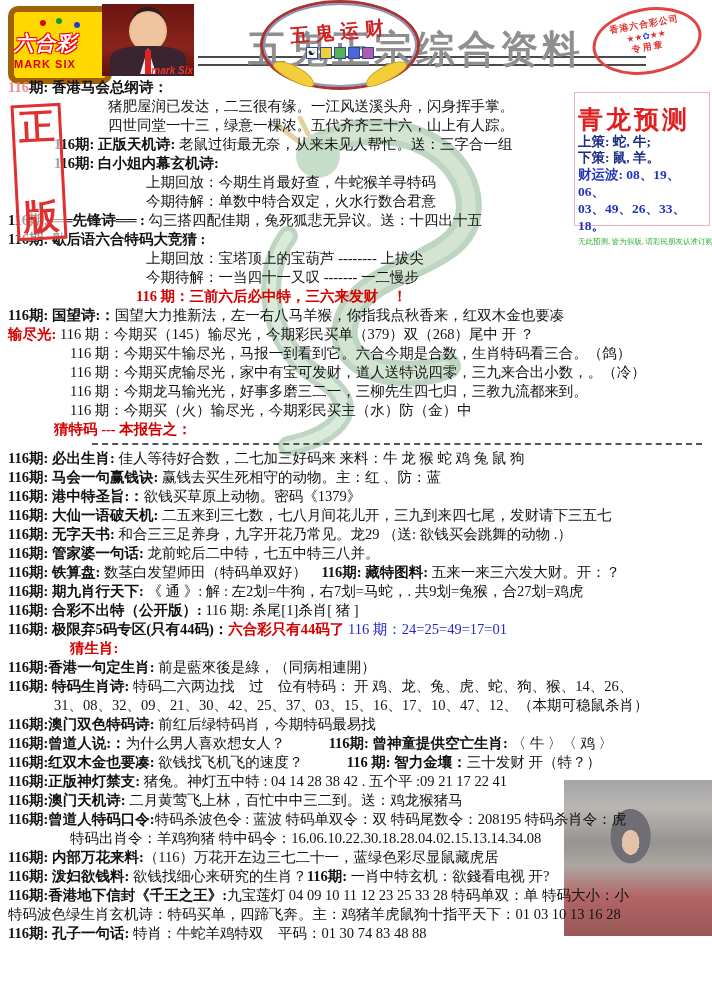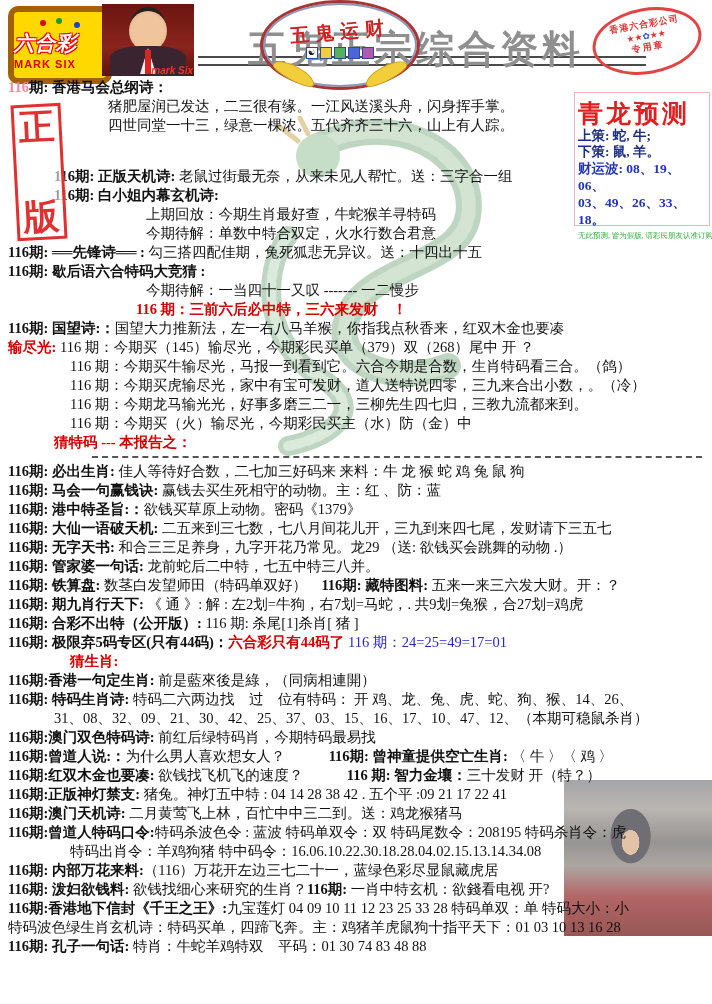--- a/index.html
+++ b/index.html
@@ -58,21 +58,21 @@
   .stamp .stars{display:block;font-size:9px;line-height:10px;}
   .stamp .flower{color:#3355cc;}
   .stamp .use{display:block;font-size:9px;font-weight:bold;letter-spacing:2px;}
 
   
   .zhengban{position:absolute;left:14px;top:104px;width:44px;height:126px;border:3px solid #e03030;
         transform:rotate(-3deg);z-index:4;display:flex;flex-direction:column;align-items:center;
         justify-content:space-between;padding:2px 0;background:rgba(255,255,255,.6);}
   .zhengban span{color:#e03030;font-weight:bold;font-size:36px;line-height:1;}
   .qinglong{position:absolute;right:2px;top:92px;width:136px;height:134px;border:1px solid #f2b0c0;
-        background:#fff;z-index:4;padding:7px 3px;box-sizing:border-box;}
+        background:#fff;z-index:4;padding:13px 3px;box-sizing:border-box;}
   .ql-title{color:#e02020;font-weight:bold;font-size:25px;letter-spacing:3px;line-height:28px;}
   .ql-line{color:#1c2f86;font-weight:bold;font-size:13.5px;line-height:16px;}
   .ql-wave{color:#2233bb;font-weight:bold;font-size:13.5px;line-height:17px;}
   .ql-foot{color:#2fae3a;font-size:7.5px;line-height:9px;margin-top:3px;white-space:nowrap;}
 
   
   .content{position:absolute;left:0;top:78px;width:712px;z-index:3;padding-left:8px;box-sizing:border-box;}
   .line{font-size:14.5px;line-height:19px;white-space:nowrap;}
   .b{font-weight:bold;}
   .red{color:#d50000;}
@@ -140,26 +140,27 @@
   <div class="ql-line">下策: 鼠, 羊。</div>
   <div class="ql-wave">财运波: 08、19、06、</div>
   <div class="ql-wave">03、49、26、33、18。</div>
   <div class="ql-foot">无此预测, 皆为假版, 请彩民朋友认准订购</div>
 </div>
 
 <div class="content">
     <div class="line"><span class="b pink">116</span><span class="b">期: </span><span class="b">香港马会总纲诗：</span></div>
     <div class="line" style="margin-left: 100px;"><span>猪肥屋润已发达，二三很有缘。一江风送溪头舟，闪身挥手掌。</span></div>
     <div class="line" style="margin-left: 100px;"><span>四世同堂一十三，绿意一棵浓。五代齐齐三十六，山上有人踪。</span></div>
-    <div class="line" style="margin-left: 46px; margin-top: 32px;"><span class="b">116期: </span><span class="b">正版天机诗: </span><span>老鼠过街最无奈，从来未见人帮忙。送：三字合一组</span></div>
+    <div class="line" style="margin-left: 46px;"><span class="b">116期: </span><span class="b">正版天机诗: </span><span>老鼠过街最无奈，从来未见人帮忙。送：三字合一组</span></div>
     <div class="line" style="margin-left: 46px;"><span class="b">116期: </span><span class="b">白小姐内幕玄机诗:</span></div>
     <div class="line" style="margin-left: 138px;"><span>上期回放：今期生肖最好查，牛蛇猴羊寻特码</span></div>
     <div class="line" style="margin-left: 138px;"><span>今期待解：单数中特合双定，火水行数合君意</span></div>
     <div class="line"><span class="b">116期: </span><span class="b">══先锋诗══ : </span><span>勾三搭四配佳期，兔死狐悲无异议。送：十四出十五</span></div>
     <div class="line"><span class="b">116期: </span><span class="b">歇后语六合特码大竞猜 :</span></div>
+    <div class="line" style="margin-left: 138px;"><span>上期回放：宝塔顶上的宝葫芦 -------- 上拔尖</span></div>
     <div class="line" style="margin-left: 138px;"><span>今期待解：一当四十一又叹 ------- 一二慢步</span></div>
     <div class="line" style="margin-left: 128px;"><span class="b red">116 期：三前六后必中特，三六来发财　！</span></div>
     <div class="line"><span class="b">116期: </span><span class="b">国望诗:：</span><span>国望大力推新法，左一右八马羊猴，你指我点秋香来，红双木金也要凑</span></div>
     <div class="line"><span class="b red">输尽光: </span><span>116 期：今期买（145）输尽光，今期彩民买单（379）双（268）尾中 开 ？</span></div>
     <div class="line" style="margin-left: 62px;"><span>116 期：今期买牛输尽光，马报一到看到它。六合今期是合数，生肖特码看三合。（鸽）</span></div>
     <div class="line" style="margin-left: 62px;"><span>116 期：今期买虎输尽光，家中有宝可发财，道人送特说四零，三九来合出小数，。（冷）</span></div>
     <div class="line" style="margin-left: 62px;"><span>116 期：今期龙马输光光，好事多磨三二一，三柳先生四七归，三教九流都来到。</span></div>
     <div class="line" style="margin-left: 62px;"><span>116 期：今期买（火）输尽光，今期彩民买主（水）防（金）中</span></div>
     <div class="line" style="margin-left: 46px;"><span class="b red">猜特码 --- 本报告之：</span></div>
     <div class="divider"></div>

